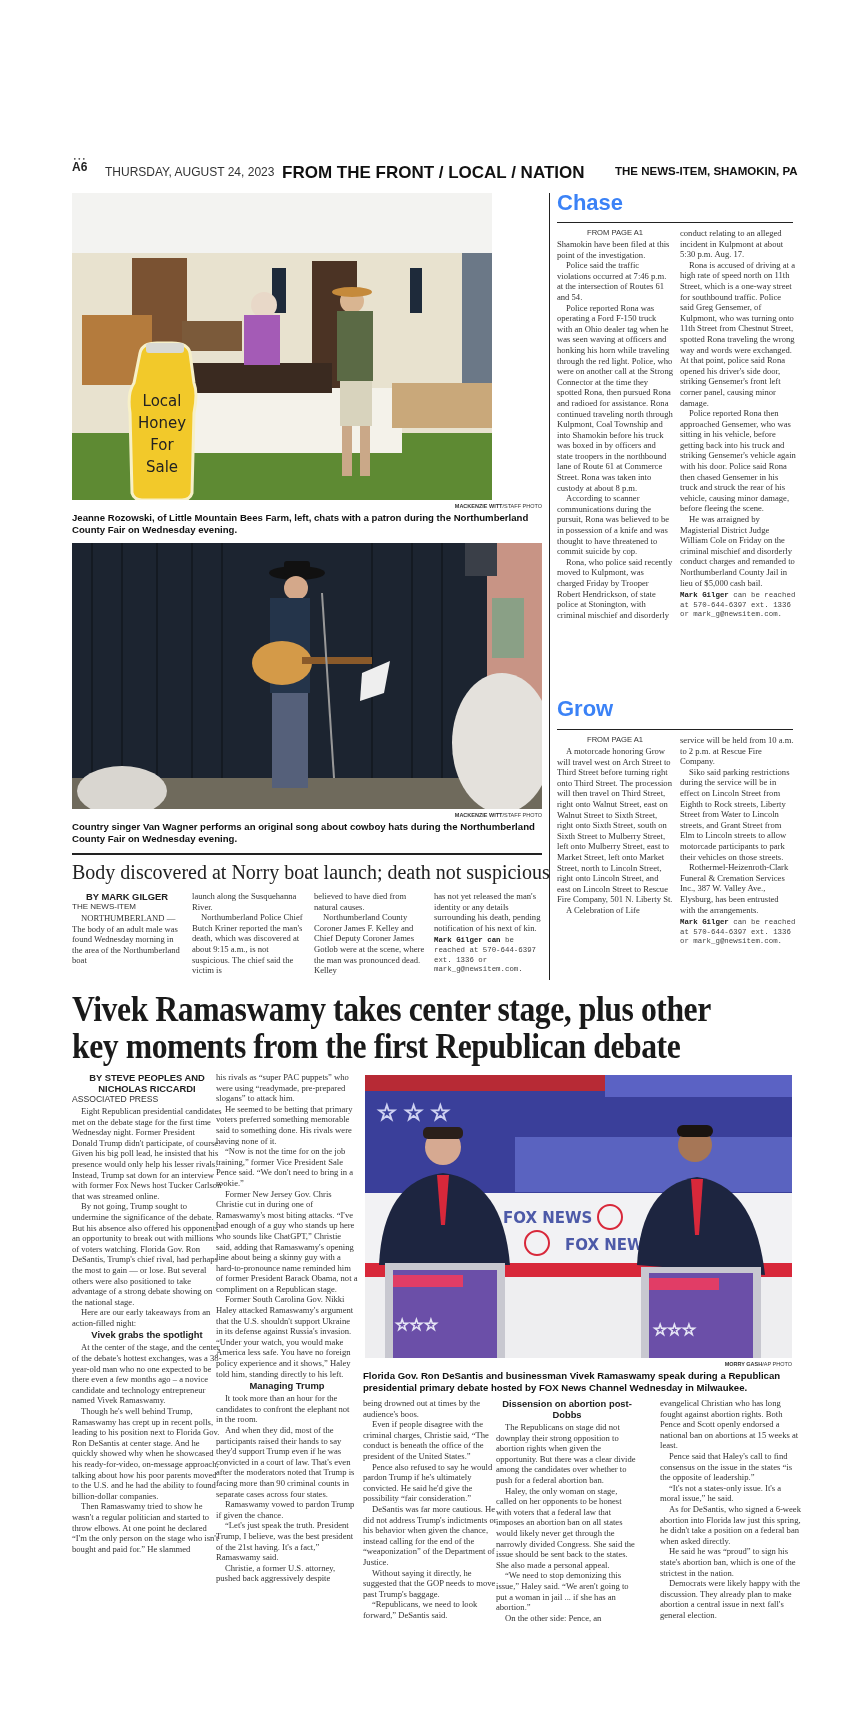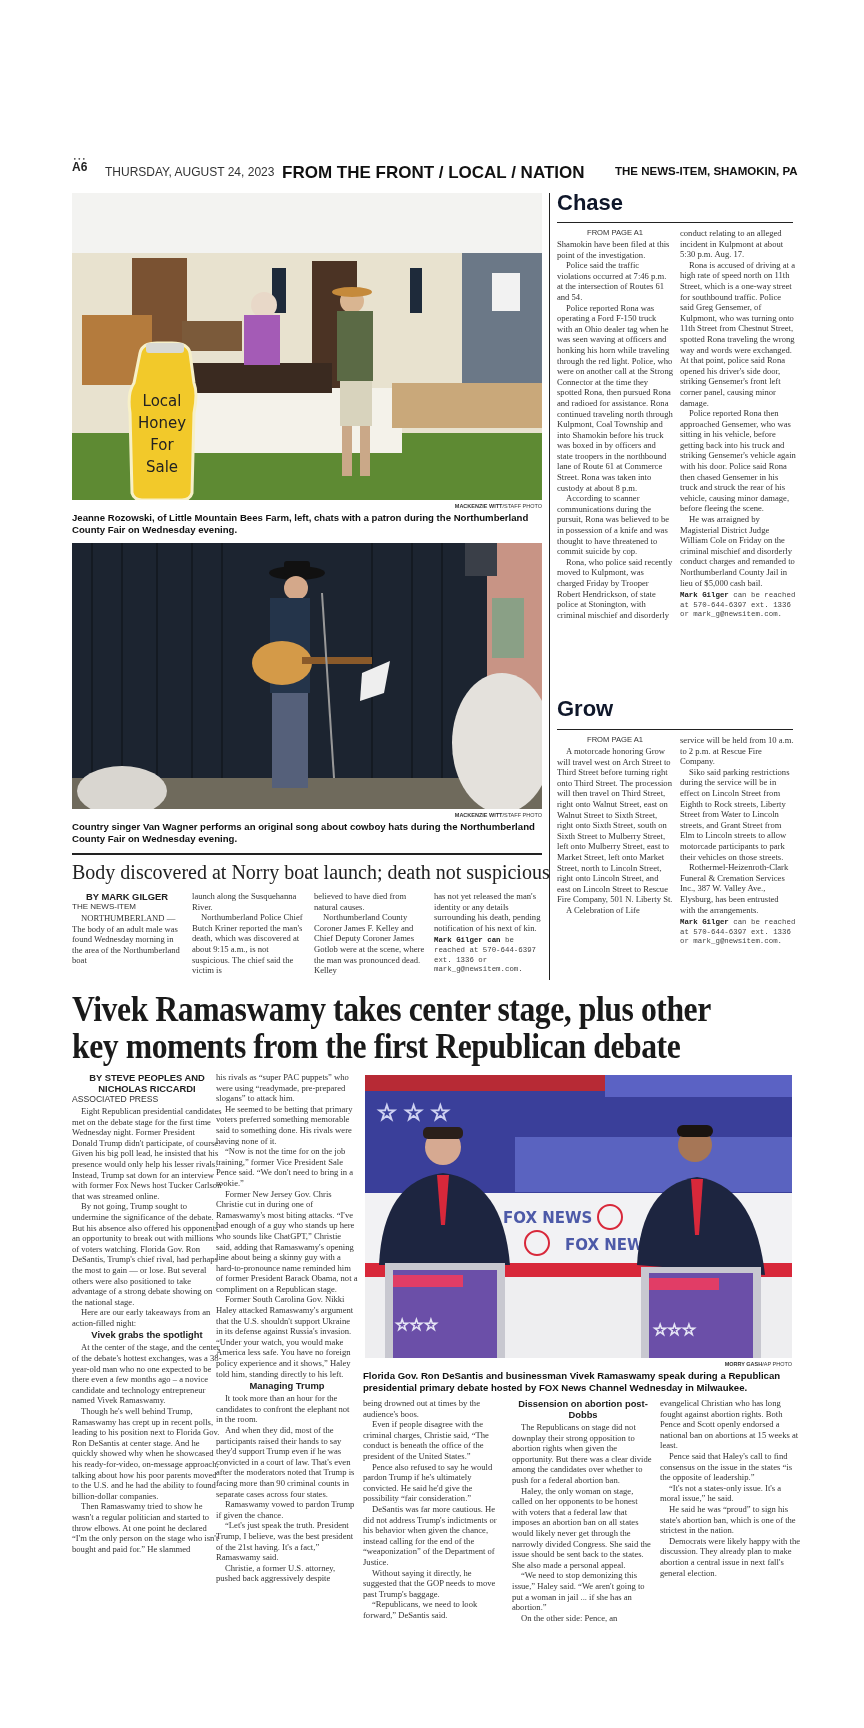--- a/index.html
+++ b/index.html
@@ -13,40 +13,40 @@
 .dots{top:155px;left:73px;font-size:6px;letter-spacing:1px;color:#444}
 .dateline{top:165px;left:105px;font-family:"Liberation Sans",sans-serif;font-size:12px;color:#333}
 .section{top:163px;left:282px;font-family:"Liberation Sans",sans-serif;font-weight:900;font-size:17px;color:#111}
 .paper{top:165px;left:615px;font-family:"Liberation Sans",sans-serif;font-weight:bold;font-size:11.5px;color:#111}
 .photo{overflow:hidden}
 .credit{font-family:"Liberation Sans",sans-serif;font-size:5.5px;color:#333;text-align:right}
 .credit b{font-weight:bold}
 .caption{font-family:"Liberation Sans",sans-serif;font-weight:bold;font-size:9.6px;line-height:11.5px;color:#111}
 .vrule{background:#222;width:1px}
 .hrule{background:#222;height:1.5px}
-.kicker{font-family:"Liberation Sans",sans-serif;font-weight:900;font-size:22px;color:#0f172a}
+.kicker{font-family:"Liberation Sans",sans-serif;font-weight:900;font-size:22px;color:#3b82f6}
 .from{font-family:"Liberation Sans",sans-serif;font-size:7.6px;color:#333;text-align:center}
 .contact{font-family:Liberation Mono, monospace;font-size:7.4px;line-height:9.6px;color:#444}
 .contact b{color:#222}
 .hed2{font-family:"Liberation Serif",serif;font-size:20px;color:#222}
 .byline{font-family:"Liberation Sans",sans-serif;font-weight:900;font-size:9.4px;color:#222;text-align:center}
 .agency{font-family:"Liberation Sans",sans-serif;font-size:8.6px;color:#333;text-align:left}
 .bighed{font-family:"Liberation Serif","DejaVu Serif",serif;font-weight:bold;font-size:36px;line-height:37px;color:#1a1a1a;letter-spacing:-0.5px;transform:scaleX(0.88);transform-origin:left top}
 .subhead{font-family:"Liberation Sans",sans-serif;font-weight:900;font-size:9.4px;color:#222;text-align:center;line-height:11px;margin:1px 0 2px}
 </style>
 </head>
 <body>
 
 <div class="abs dots">•••</div>
 <div class="abs folio">A6</div>
 <div class="abs dateline">THURSDAY, AUGUST 24, 2023</div>
 <div class="abs section">FROM THE FRONT / LOCAL / NATION</div>
 <div class="abs paper">THE NEWS-ITEM, SHAMOKIN, PA</div>
 
-<div class="abs photo" style="left:72px;top:193px;width:470px;height:307px;background:#f0abfc">
+<div class="abs photo" style="left:72px;top:193px;width:420px;height:307px;background:#f0abfc">
   <svg width="470" height="307" viewBox="0 0 470 307">
     <rect x="0" y="0" width="470" height="70" fill="#f3f3f1"></rect>
     <rect x="0" y="60" width="470" height="180" fill="#e8e2cf"></rect>
     <rect x="60" y="65" width="55" height="145" fill="#7a5232"></rect>
     <rect x="240" y="68" width="45" height="130" fill="#4b3324"></rect>
     <rect x="390" y="60" width="80" height="130" fill="#6b7887"></rect>
     <rect x="420" y="80" width="28" height="38" fill="#f2f2f2"></rect>
     <rect x="200" y="75" width="14" height="45" fill="#1e2a3a"></rect>
     <rect x="338" y="75" width="12" height="45" fill="#1e2a3a"></rect>
     <rect x="0" y="240" width="470" height="67" fill="#5e8a33"></rect>
@@ -257,29 +257,30 @@
 
 <div class="abs body-text" style="left:363px;top:1398px;width:142px">
   <p class="noindent">being drowned out at times by the audience's boos.</p>
   <p>Even if people disagree with the criminal charges, Christie said, “The conduct is beneath the office of the president of the United States.”</p>
   <p>Pence also refused to say he would pardon Trump if he's ultimately convicted. He said he'd give the possibility “fair consideration.”</p>
   <p>DeSantis was far more cautious. He did not address Trump's indictments or his behavior when given the chance, instead calling for the end of the “weaponization” of the Department of Justice.</p>
   <p>Without saying it directly, he suggested that the GOP needs to move past Trump's baggage.</p>
   <p>“Republicans, we need to look forward,” DeSantis said.</p>
 </div>
 
-<div class="abs" style="left:512px;top:1398px;width:142px">
+<div class="abs" style="left:496px;top:1398px;width:142px">
   <div class="subhead" style="margin-top:0">Dissension on abortion post-Dobbs</div>
   <div class="body-text">
     <p>The Republicans on stage did not downplay their strong opposition to abortion rights when given the opportunity. But there was a clear divide among the candidates over whether to push for a federal abortion ban.</p>
     <p>Haley, the only woman on stage, called on her opponents to be honest with voters that a federal law that imposes an abortion ban on all states would likely never get through the narrowly divided Congress. She said the issue should be sent back to the states. She also made a personal appeal.</p>
     <p>“We need to stop demonizing this issue,” Haley said. “We aren't going to put a woman in jail ... if she has an abortion.”</p>
     <p>On the other side: Pence, an</p>
   </div>
 </div>
 
 <div class="abs body-text" style="left:660px;top:1398px;width:142px">
   <p class="noindent">evangelical Christian who has long fought against abortion rights. Both Pence and Scott openly endorsed a national ban on abortions at 15 weeks at least.</p>
   <p>Pence said that Haley's call to find consensus on the issue in the states “is the opposite of leadership.”</p>
   <p>“It's not a states-only issue. It's a moral issue,” he said.</p>
+  <p>As for DeSantis, who signed a 6-week abortion into Florida law just this spring, he didn't take a position on a federal ban when asked directly.</p>
   <p>He said he was “proud” to sign his state's abortion ban, which is one of the strictest in the nation.</p>
   <p>Democrats were likely happy with the discussion. They already plan to make abortion a central issue in next fall's general election.</p>
 </div>
 
 </body></html>

